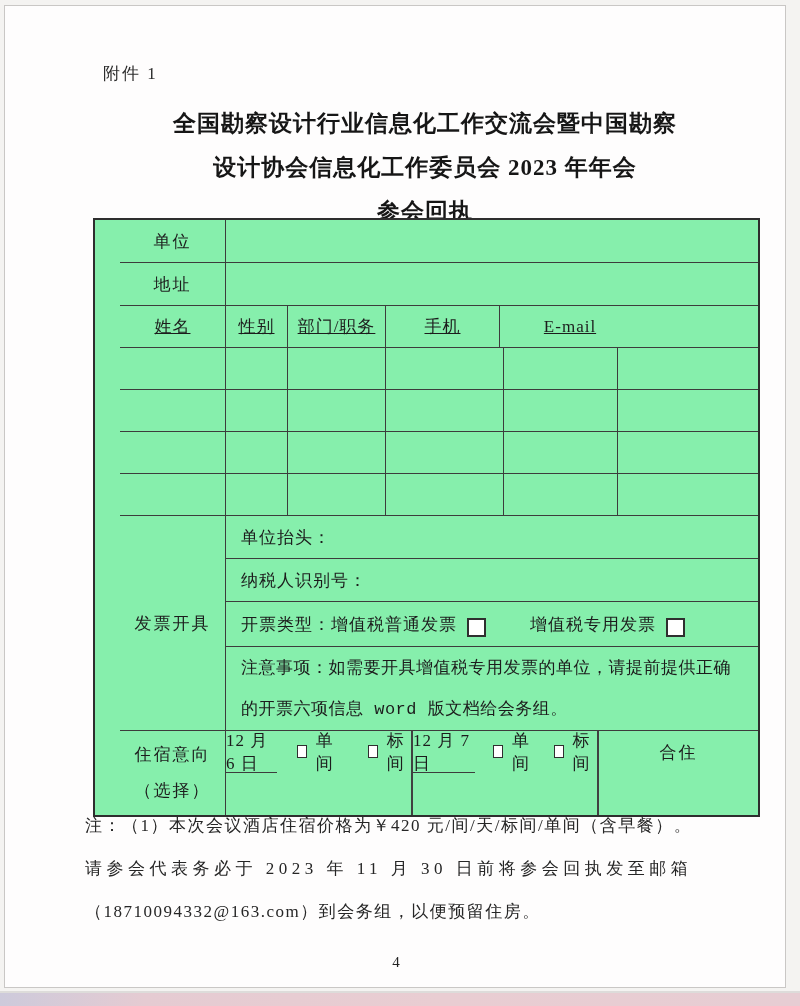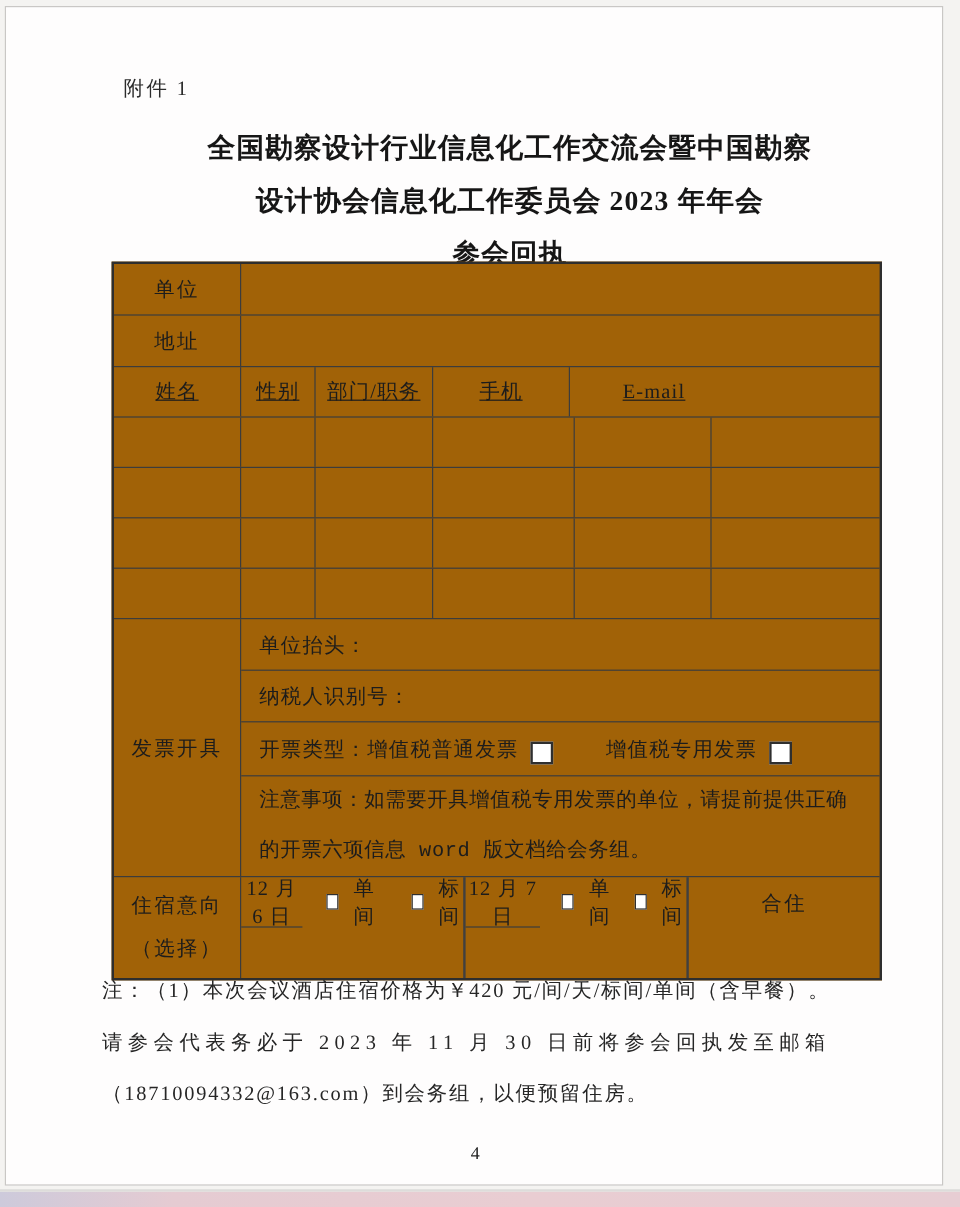--- a/index.html
+++ b/index.html
@@ -29,25 +29,25 @@
     font-size:17px;letter-spacing:2px;color:#2c2c2c;
   }
   .title-block{
     position:absolute;left:58px;top:96px;width:724px;
     text-align:center;font-weight:bold;font-size:23px;
     line-height:44px;letter-spacing:1px;color:#161616;
   }
   
   .ftable{
     position:absolute;left:88px;top:212px;width:638px;
-    border:2px solid #2e2e2e;background:#a16207;
-    font-size:17px;color:#1c1c1c;
+    border:2px solid #2e2e2e;background:#86efac;
+    font-size:17px;color:#1c1c1c;padding-left:25px;
   }
   .trow{display:flex;box-sizing:border-box;border-bottom:1px solid #3c3c3c;}
-  .trow.last{border-bottom:none;text-align:center;}
+  .trow.last{border-bottom:none;}
   .cell{
     box-sizing:border-box;border-right:1px solid #3c3c3c;
     display:flex;align-items:center;justify-content:center;
     letter-spacing:2px;
   }
   .cell.nolb{border-right:none;}
   .stack{display:flex;flex-direction:column;box-sizing:border-box;}
   .subrow{
     box-sizing:border-box;border-bottom:1px solid #3c3c3c;
     display:flex;align-items:center;

